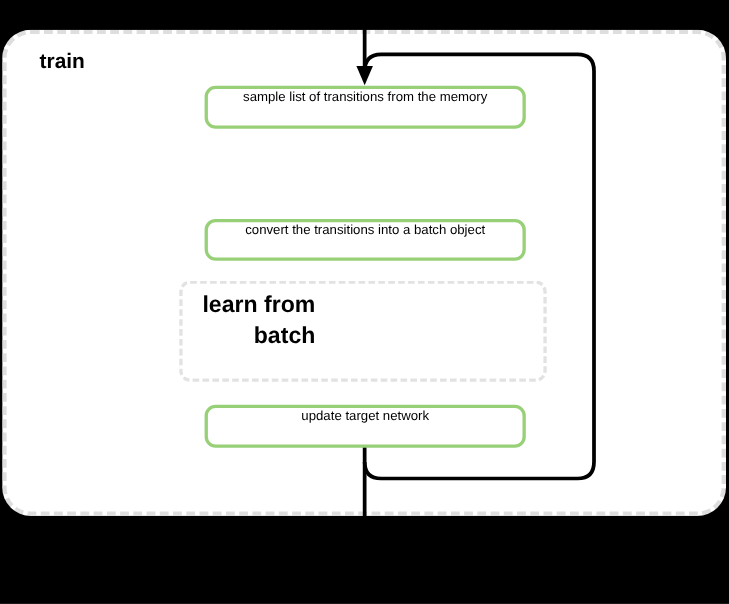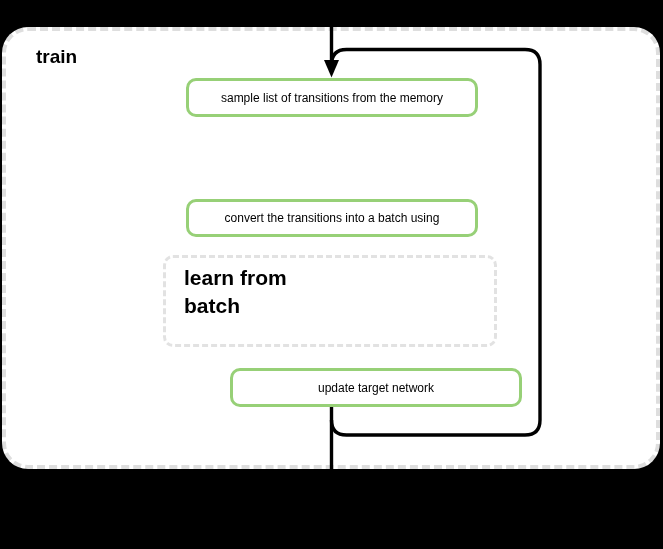--- a/index.html
+++ b/index.html
@@ -43,38 +43,39 @@
   .overlay .stroke{stroke:var(--loop-border);stroke-width:3.4;fill:none;}
   .overlay .fillhead{fill:var(--loop-border);stroke:none;}
 
   
   .step{
     position:absolute;left:186px;width:292px;
     box-sizing:border-box;
     background:#ffffff;
     border:3px solid var(--step-border);
     border-radius:10px;
-    display:flex;align-items:center;justify-content:center;
+    display:flex;justify-content:center;
     font-size:12px;color:var(--text);
     text-align:center;
     z-index:2;
   }
   .step.b1{top:78px;height:39px;}
   .step.b2{top:140px;height:36px;}
   .step.b3{top:199px;height:38px;}
-  .step.b4{top:368px;height:39px;margin-left:44px;}
+  .step.b4{top:368px;height:39px;}
 
   
   .learn-box{
     position:absolute;left:163px;top:255px;width:334px;height:92px;
     box-sizing:border-box;
     background:#ffffff;
     border:3px dashed var(--learn-border);
     border-radius:10px;
     z-index:2;
+    text-align:right;
   }
   .learn-label{
     position:absolute;left:18px;top:6px;
     font-size:21px;font-weight:bold;line-height:28px;color:var(--text);
     white-space:pre-line;
   }
 
   
   .loop-label{
     position:absolute;left:538px;top:217px;width:120px;
@@ -102,21 +103,21 @@
 
     <line class="stroke" x1="331.5" y1="406" x2="331.5" y2="473"></line>
   </svg>
 
   <div class="step b1">
     <span>sample list of transitions from the memory</span>
   </div>
 
 
   <div class="step b3">
-    <span>convert the transitions into a batch using</span>
+    <span>convert the transitions into a batch object</span>
   </div>
 
   <div class="learn-box">
     <div class="learn-label">learn from
 batch</div>
   </div>
 
   <div class="step b4">
     <span>update target network</span>
   </div>

